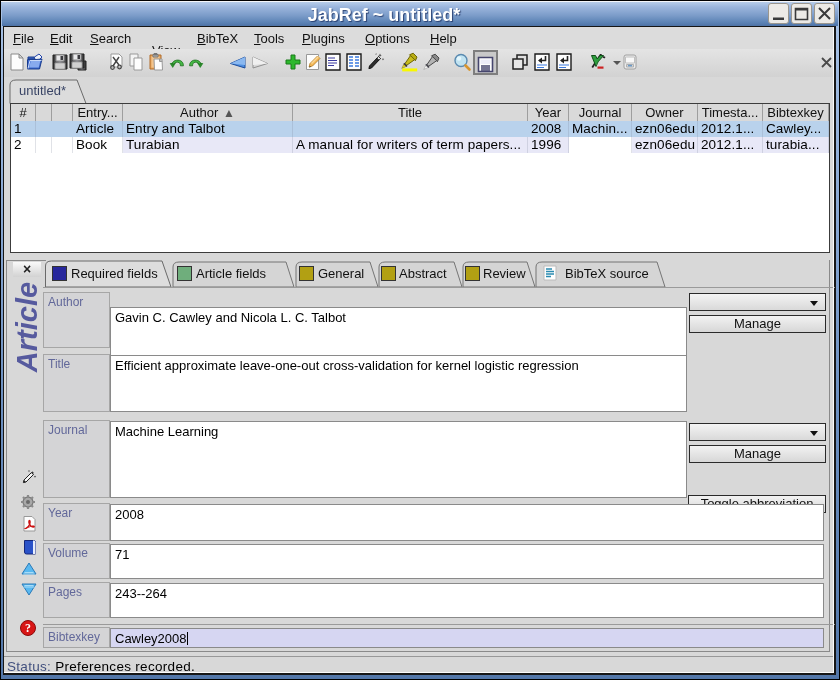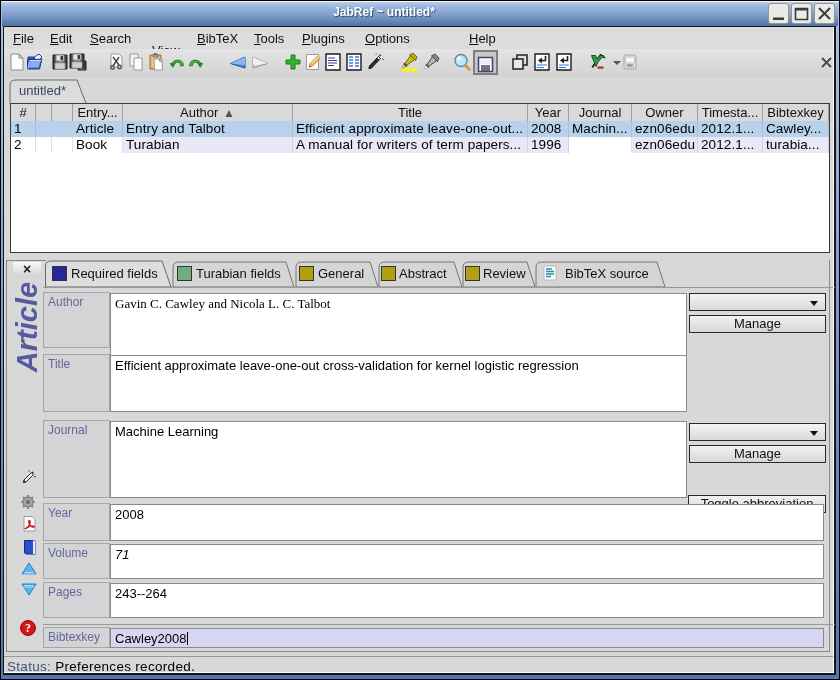--- a/index.html
+++ b/index.html
@@ -2,21 +2,21 @@
 <html><head>
 <meta charset="utf-8">
 <style>
 html,body{margin:0;padding:0;}
 body{width:840px;height:680px;overflow:hidden;font-family:"Liberation Sans",sans-serif;}
 #w{position:relative;width:840px;height:680px;background:#000;}
 .abs{position:absolute;}
 #frameWhite{position:absolute;left:1px;top:1px;right:1px;height:3px;background:#f4f6fa;}
 #frameBlue{position:absolute;left:1px;top:2px;right:1px;bottom:1px;background:linear-gradient(180deg,#a9c3e6 0%,#8aa9d4 30%,#6b8fc0 60%,#5377a9 100%);}
 #titlebar{position:absolute;left:2px;top:2px;right:2px;height:24px;background:linear-gradient(180deg,#b7cdea 0%,#9cb6dd 20%,#7d9dca 55%,#5c83b5 85%,#4e73a6 100%);}
-#title{position:absolute;left:0;top:5px;width:768px;text-align:center;color:#fff;font-size:12px;font-weight:bold;text-shadow:1px 1px 1px rgba(20,40,90,0.75);}
+#title{position:absolute;left:0;top:5px;width:768px;text-align:center;color:#fff;font-size:18px;font-weight:bold;text-shadow:1px 1px 1px rgba(20,40,90,0.75);}
 .wbtn{position:absolute;top:3px;width:21px;height:21px;background:#eceae6;border:1px solid #9a968e;border-radius:3px;box-sizing:border-box;}
 #content{position:absolute;left:3px;top:26px;width:833px;height:649px;background:#d8d8d8;border:1px solid #161616;border-right:2px solid #161616;border-bottom:2px solid #161616;box-sizing:border-box;box-shadow:inset -1px -1px 0 #fafafa;}
 
 #menubar{position:absolute;left:0;top:0;width:830px;height:22px;background:#dcdcdc;}
 .mi{position:absolute;top:4px;font-size:13px;color:#111;}
 .mi u{text-decoration:underline;}
 #toolbar{position:absolute;left:0;top:22px;width:830px;height:28px;background:linear-gradient(180deg,#e4e4e4,#d2d2d2);}
 #tabstrip{position:absolute;left:0;top:50px;width:702px;height:26px;background:#d8d8d8;}
 #mtabtext{position:absolute;left:15px;top:6px;font-size:13px;color:#3a4566;}
 
@@ -58,21 +58,21 @@
   <div id="content">
     <div id="menubar">
       <span class="mi" style="left:9px;"><u>F</u>ile</span>
       <span class="mi" style="left:46px;"><u>E</u>dit</span>
       <span class="mi" style="left:86px;"><u>S</u>earch</span>
       <span class="mi" style="left:148px;margin-top:12px;"><u>V</u>iew</span>
       <span class="mi" style="left:193px;"><u>B</u>ibTeX</span>
       <span class="mi" style="left:250px;"><u>T</u>ools</span>
       <span class="mi" style="left:298px;"><u>P</u>lugins</span>
       <span class="mi" style="left:361px;"><u>O</u>ptions</span>
-      <span class="mi" style="left:426px;margin-left:39px;"><u>H</u>elp</span>
+      <span class="mi" style="left:426px;"><u>H</u>elp</span>
     </div>
     <div id="toolbar">
       <svg class="ti" style="left:3px;" viewBox="0 0 20 20">
           <path d="M4 2h8l4 4v12H4z" fill="#fdfdfd" stroke="#8a8a8a"></path>
           <path d="M12 2l4 4h-4z" fill="#d8d8d8" stroke="#8a8a8a"></path>
         </svg>
       <svg class="ti" style="left:21px;" viewBox="0 0 20 20">
           <path d="M8 6l6-4 3 3-5 5z" fill="#eef2fa" stroke="#2244aa"></path>
           <path d="M3 5h6l1 2h-7z" fill="#3a66cc" stroke="#1a3c8c"></path>
           <path d="M2.5 7.5h8.5l6-.5-2.5 10H2.5z" fill="#3a66cc" stroke="#1a3c8c"></path>
@@ -241,21 +241,20 @@
         <div class="th" style="left:517px;width:41px;">Year</div>
         <div class="th" style="left:558px;width:63px;">Journal</div>
         <div class="th" style="left:621px;width:66px;">Owner</div>
         <div class="th" style="left:687px;width:65px;">Timesta...</div>
         <div class="th" style="left:752px;width:66px;">Bibtexkey</div>
       </div>
       <div class="row" style="top:17px;background:#b9d2ec;">
         <div class="cell" style="left:0;width:25px;">1</div>
         <div class="cell" style="left:62px;width:50px;">Article</div>
         <div class="cell" style="left:112px;width:170px;">Entry and Talbot</div>
-        <div class="cell" style="left:282px;width:235px;">Efficient approximate leave-one-out...</div>
         <div class="cell" style="left:517px;width:41px;">2008</div>
         <div class="cell" style="left:558px;width:63px;">Machin...</div>
         <div class="cell" style="left:621px;width:66px;">ezn06edu</div>
         <div class="cell" style="left:687px;width:65px;">2012.1...</div>
         <div class="cell" style="left:752px;width:66px;">Cawley...</div>
       </div>
       <div class="row" style="top:33px;background:#e8e8f7;">
         <div class="cell" style="left:0;width:25px;background:#fff;">2</div>
         <div class="cell" style="left:25px;width:16px;background:#fff;"></div>
         <div class="cell" style="left:41px;width:21px;background:#fff;"></div>
@@ -317,49 +316,49 @@
         <path d="M169 28 V8 Q169 3 175 3 H282 L290 28 Z" fill="#d5d5d5" stroke="#757575"></path>
         <path d="M292 28 V8 Q292 3 298 3 H366 L374 28 Z" fill="#d5d5d5" stroke="#757575"></path>
         <path d="M375 28 V8 Q375 3 381 3 H450 L458 28 Z" fill="#d5d5d5" stroke="#757575"></path>
         <path d="M459 28 V8 Q459 3 465 3 H523 L531 28 Z" fill="#d5d5d5" stroke="#757575"></path>
         <path d="M532 28 V8 Q532 3 538 3 H653 L661 28 Z" fill="#d5d5d5" stroke="#757575"></path>
         <path d="M41.5 28 V7 Q41.5 2 47.5 2 H158 L167 28 Z" fill="#dddddd" stroke="#6a6a6a"></path>
       </svg>
       <div class="etabsq" style="left:48px;background:#27279c;"></div>
       <div class="etabtext" style="left:67px;">Required fields</div>
       <div class="etabsq" style="left:173px;background:#6fae7c;"></div>
-      <div class="etabtext" style="left:192px;">Turabian fields</div>
+      <div class="etabtext" style="left:192px;">Article fields</div>
       <div class="etabsq" style="left:295px;background:#b2a013;"></div>
       <div class="etabtext" style="left:314px;">General</div>
       <div class="etabsq" style="left:377px;background:#b2a013;"></div>
       <div class="etabtext" style="left:395px;">Abstract</div>
       <div class="etabsq" style="left:461px;background:#b2a013;"></div>
       <div class="etabtext" style="left:479px;">Review</div>
       <svg class="abs" style="left:538px;top:6px;width:16px;height:16px;" viewBox="0 0 16 16">
           <path d="M2 1h12v14H2z" fill="#fdfdfd" stroke="#bbb"></path>
           <path d="M4 4h6M4 6.5h8M4 9h8M4 11.5h5" stroke="#2a8ab0" stroke-width="1.3"></path>
         </svg>
       <div class="etabtext" style="left:561px;">BibTeX source</div>
       <div class="abs" style="left:39px;top:28px;width:792px;height:1px;background:#9a9a9a;"></div>
 
       <div class="flab" style="top:33px;height:56px;">Author</div>
-      <div class="fbox" style="left:106px;top:34px;width:577px;height:65px;font-family:Liberation Serif, serif;">Gavin C. Cawley and Nicola L. C. Talbot</div>
+      <div class="fbox" style="left:106px;top:48px;width:577px;height:65px;">Gavin C. Cawley and Nicola L. C. Talbot</div>
       <div class="combo" style="top:34px;"></div>
       <div class="btn" style="left:685px;top:56px;width:137px;height:18px;">Manage</div>
       <div class="flab" style="top:95px;height:58px;">Title</div>
       <div class="fbox" style="left:106px;top:96px;width:577px;height:57px;">Efficient approximate leave-one-out cross-validation for kernel logistic regression</div>
       <div class="flab" style="top:161px;height:78px;">Journal</div>
       <div class="fbox" style="left:106px;top:162px;width:577px;height:77px;">Machine Learning</div>
       <div class="combo" style="top:164px;"></div>
       <div class="btn" style="left:685px;top:186px;width:137px;height:18px;">Manage</div>
       <div class="btn" style="left:684px;top:208px;width:138px;height:18px;margin-top:28px;">Toggle abbreviation</div>
       <div class="flab" style="top:244px;height:38px;">Year</div>
       <div class="fbox" style="left:106px;top:245px;width:714px;height:37px;">2008</div>
       <div class="flab" style="top:284px;height:36px;">Volume</div>
-      <div class="fbox" style="left:106px;top:285px;width:714px;height:35px;font-style:italic;">71</div>
+      <div class="fbox" style="left:106px;top:285px;width:714px;height:35px;">71</div>
       <div class="flab" style="top:323px;height:36px;">Pages</div>
       <div class="fbox" style="left:106px;top:324px;width:714px;height:35px;">243--264</div>
       <div class="abs" style="left:39px;top:365px;width:792px;height:1px;background:#9a9a9a;"></div>
       <div class="flab" style="top:368px;height:21px;">Bibtexkey</div>
       <div class="fbox" style="left:106px;top:369px;width:714px;height:20px;background:#d6d6f2;">Cawley2008<span style="display:inline-block;width:1px;height:13px;background:#000;vertical-align:-2px;"></span></div>
     </div>
     <div id="statusbar" style="border-bottom:1px solid #fafafa;letter-spacing:0.3px;">
         <span style="position:absolute;left:3px;top:2px;"><span style="color:#42507e;">Status:</span> Preferences recorded.</span>
       </div>
     <div class="abs" style="left:829px;top:0;width:1px;height:646px;background:#fafafa;"></div>

